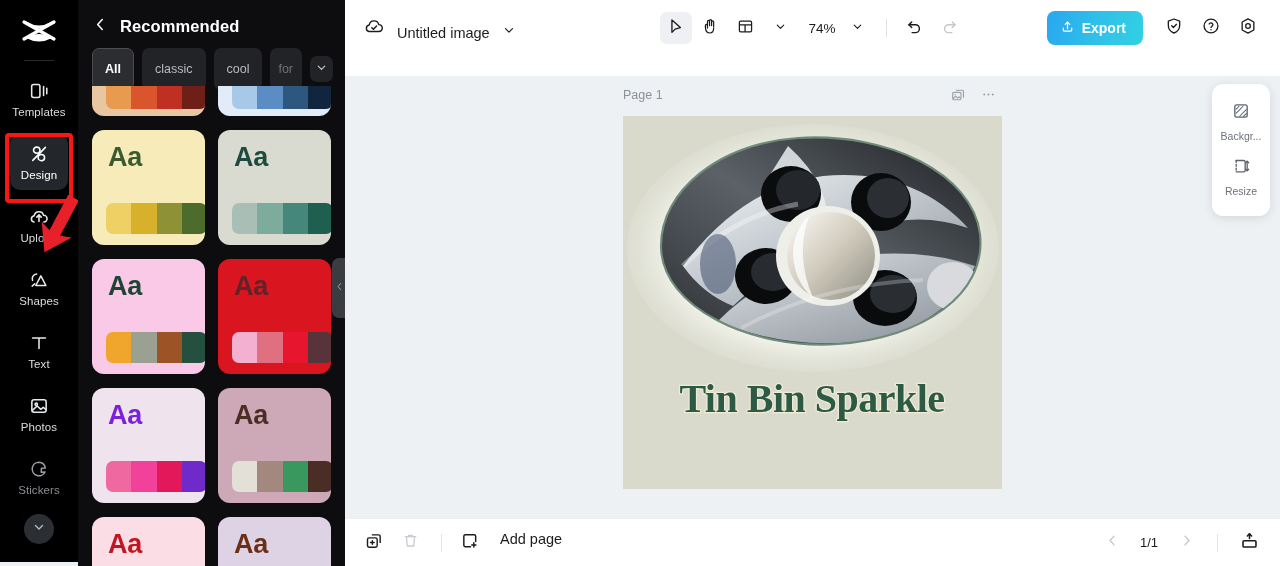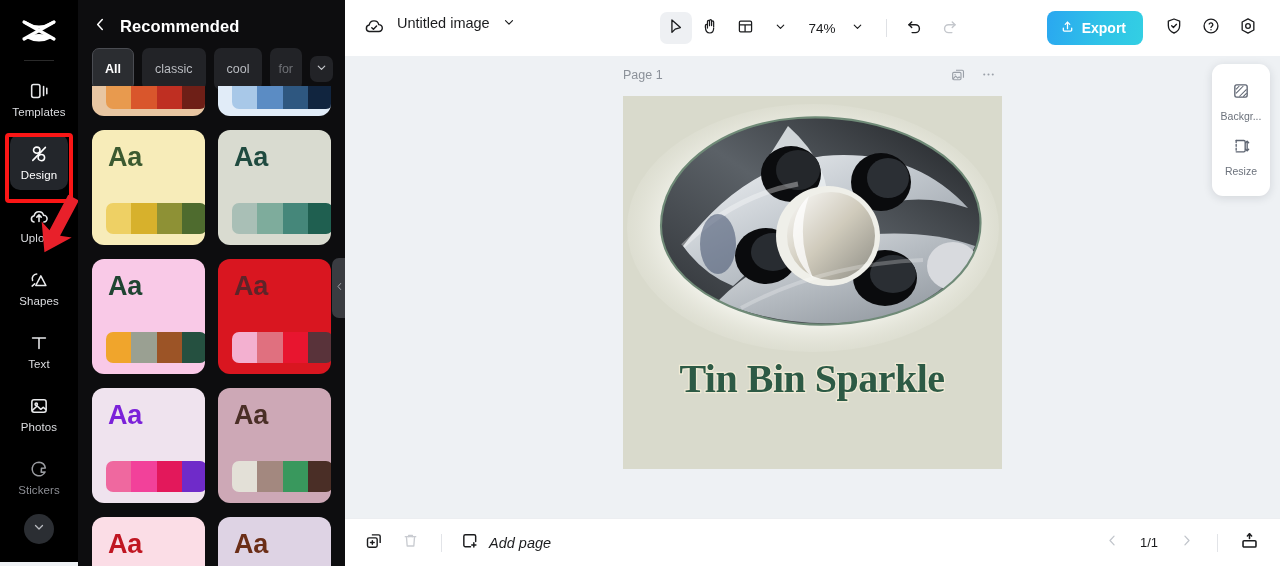--- a/index.html
+++ b/index.html
@@ -78,40 +78,40 @@
     display: flex; align-items: center; justify-content: center; cursor: pointer; z-index: 6;
   }
 
   
   .main { flex: 1 1 auto; height: 566px; background: #ffffff; display: flex; flex-direction: column; position: relative; }
 
   .topbar {
     height: 56px; background: #ffffff; display: flex; align-items: center;
     padding: 0 16px 0 18px; position: relative; flex: 0 0 56px;
   }
-  .doc-name { display: flex; align-items: flex-start; gap: 12px; cursor: pointer; }
+  .doc-name { display: flex; align-items: flex-end; gap: 12px; cursor: pointer; }
   .doc-name .title { font-size: 14.5px; color: #1b1c1e; }
   .tools { position: absolute; left: 50%; transform: translateX(-50%); display: flex; align-items: center; gap: 3px; }
   .tbtn {
     width: 32px; height: 32px; border-radius: 7px; display: flex;
     align-items: center; justify-content: center; cursor: pointer;
   }
   .tbtn.active { background: #eef0f3; }
   .zoomval { font-size: 13.5px; color: #1b1c1e; padding: 0 3px 0 9px; }
   .tdiv { width: 1px; height: 18px; background: #dfe1e5; margin: 0 9px; }
   .right-tools { margin-left: auto; display: flex; align-items: center; gap: 5px; }
   .export-btn {
     height: 34px; padding: 0 17px 0 13px; border-radius: 8px;
     background: linear-gradient(100deg,#2aa7f0 0%,#2fc2e8 55%,#33cfe3 100%);
     color: #ffffff; font-size: 14px; font-weight: bold; display: flex;
     align-items: center; gap: 7px; cursor: pointer; border: none; margin-right: 10px;
   }
   .icobtn { width: 32px; height: 32px; display: flex; align-items: center; justify-content: center; cursor: pointer; border-radius: 7px; }
 
-  .workspace { flex: 1 1 auto; background: #eef1f4; position: relative; overflow: hidden; }
+  .workspace { flex: 1 1 auto; background: #eef1f4; position: relative; overflow: hidden; margin-top: 20px; }
   .page-label {
     position: absolute; left: 278px; top: 12px; font-size: 12.5px; color: #8b9199;
   }
   .page-acts { position: absolute; left: 605px; top: 10px; display: flex; align-items: center; gap: 14px; }
 
   .canvas {
     position: absolute; left: 278px; top: 40px; width: 379px; height: 373px;
     background: #d9dacc; overflow: hidden;
   }
   .cloud-wrap { position: absolute; left: 0; top: 0; width: 379px; height: 268px; }
@@ -127,21 +127,21 @@
   }
   .fp-item { display: flex; flex-direction: column; align-items: center; gap: 5px; padding: 6px 0 8px; cursor: pointer; }
   .fp-item .fl { font-size: 10.5px; color: #6c727c; max-width: 52px; overflow: hidden; white-space: nowrap; }
 
   .bottombar {
     height: 48px; background: #ffffff; border-top: 1px solid #eceef1;
     display: flex; align-items: center; padding: 0 18px 0 16px; flex: 0 0 48px;
   }
   .bb-left { display: flex; align-items: center; gap: 10px; }
   .bb-div { width: 1px; height: 18px; background: #e2e4e8; margin: 0 8px; }
-  .addpage { display: flex; align-items: center; gap: 9px; font-size: 14.5px; color: #1b1c1e; cursor: pointer; font-weight: 500; font-style: italic; }
+  .addpage { display: flex; align-items: flex-start; gap: 20px; font-size: 14.5px; color: #1b1c1e; cursor: pointer; font-weight: 500; }
   .bb-right { margin-left: auto; display: flex; align-items: center; gap: 10px; }
   .pagecount { font-size: 13px; color: #1b1c1e; min-width: 28px; text-align: center; }
   .navbtn { width: 26px; height: 26px; display: flex; align-items: center; justify-content: center; cursor: pointer; }
 </style>
 </head>
 <body>
 
 <div class="app">
 
   <div class="rail">

